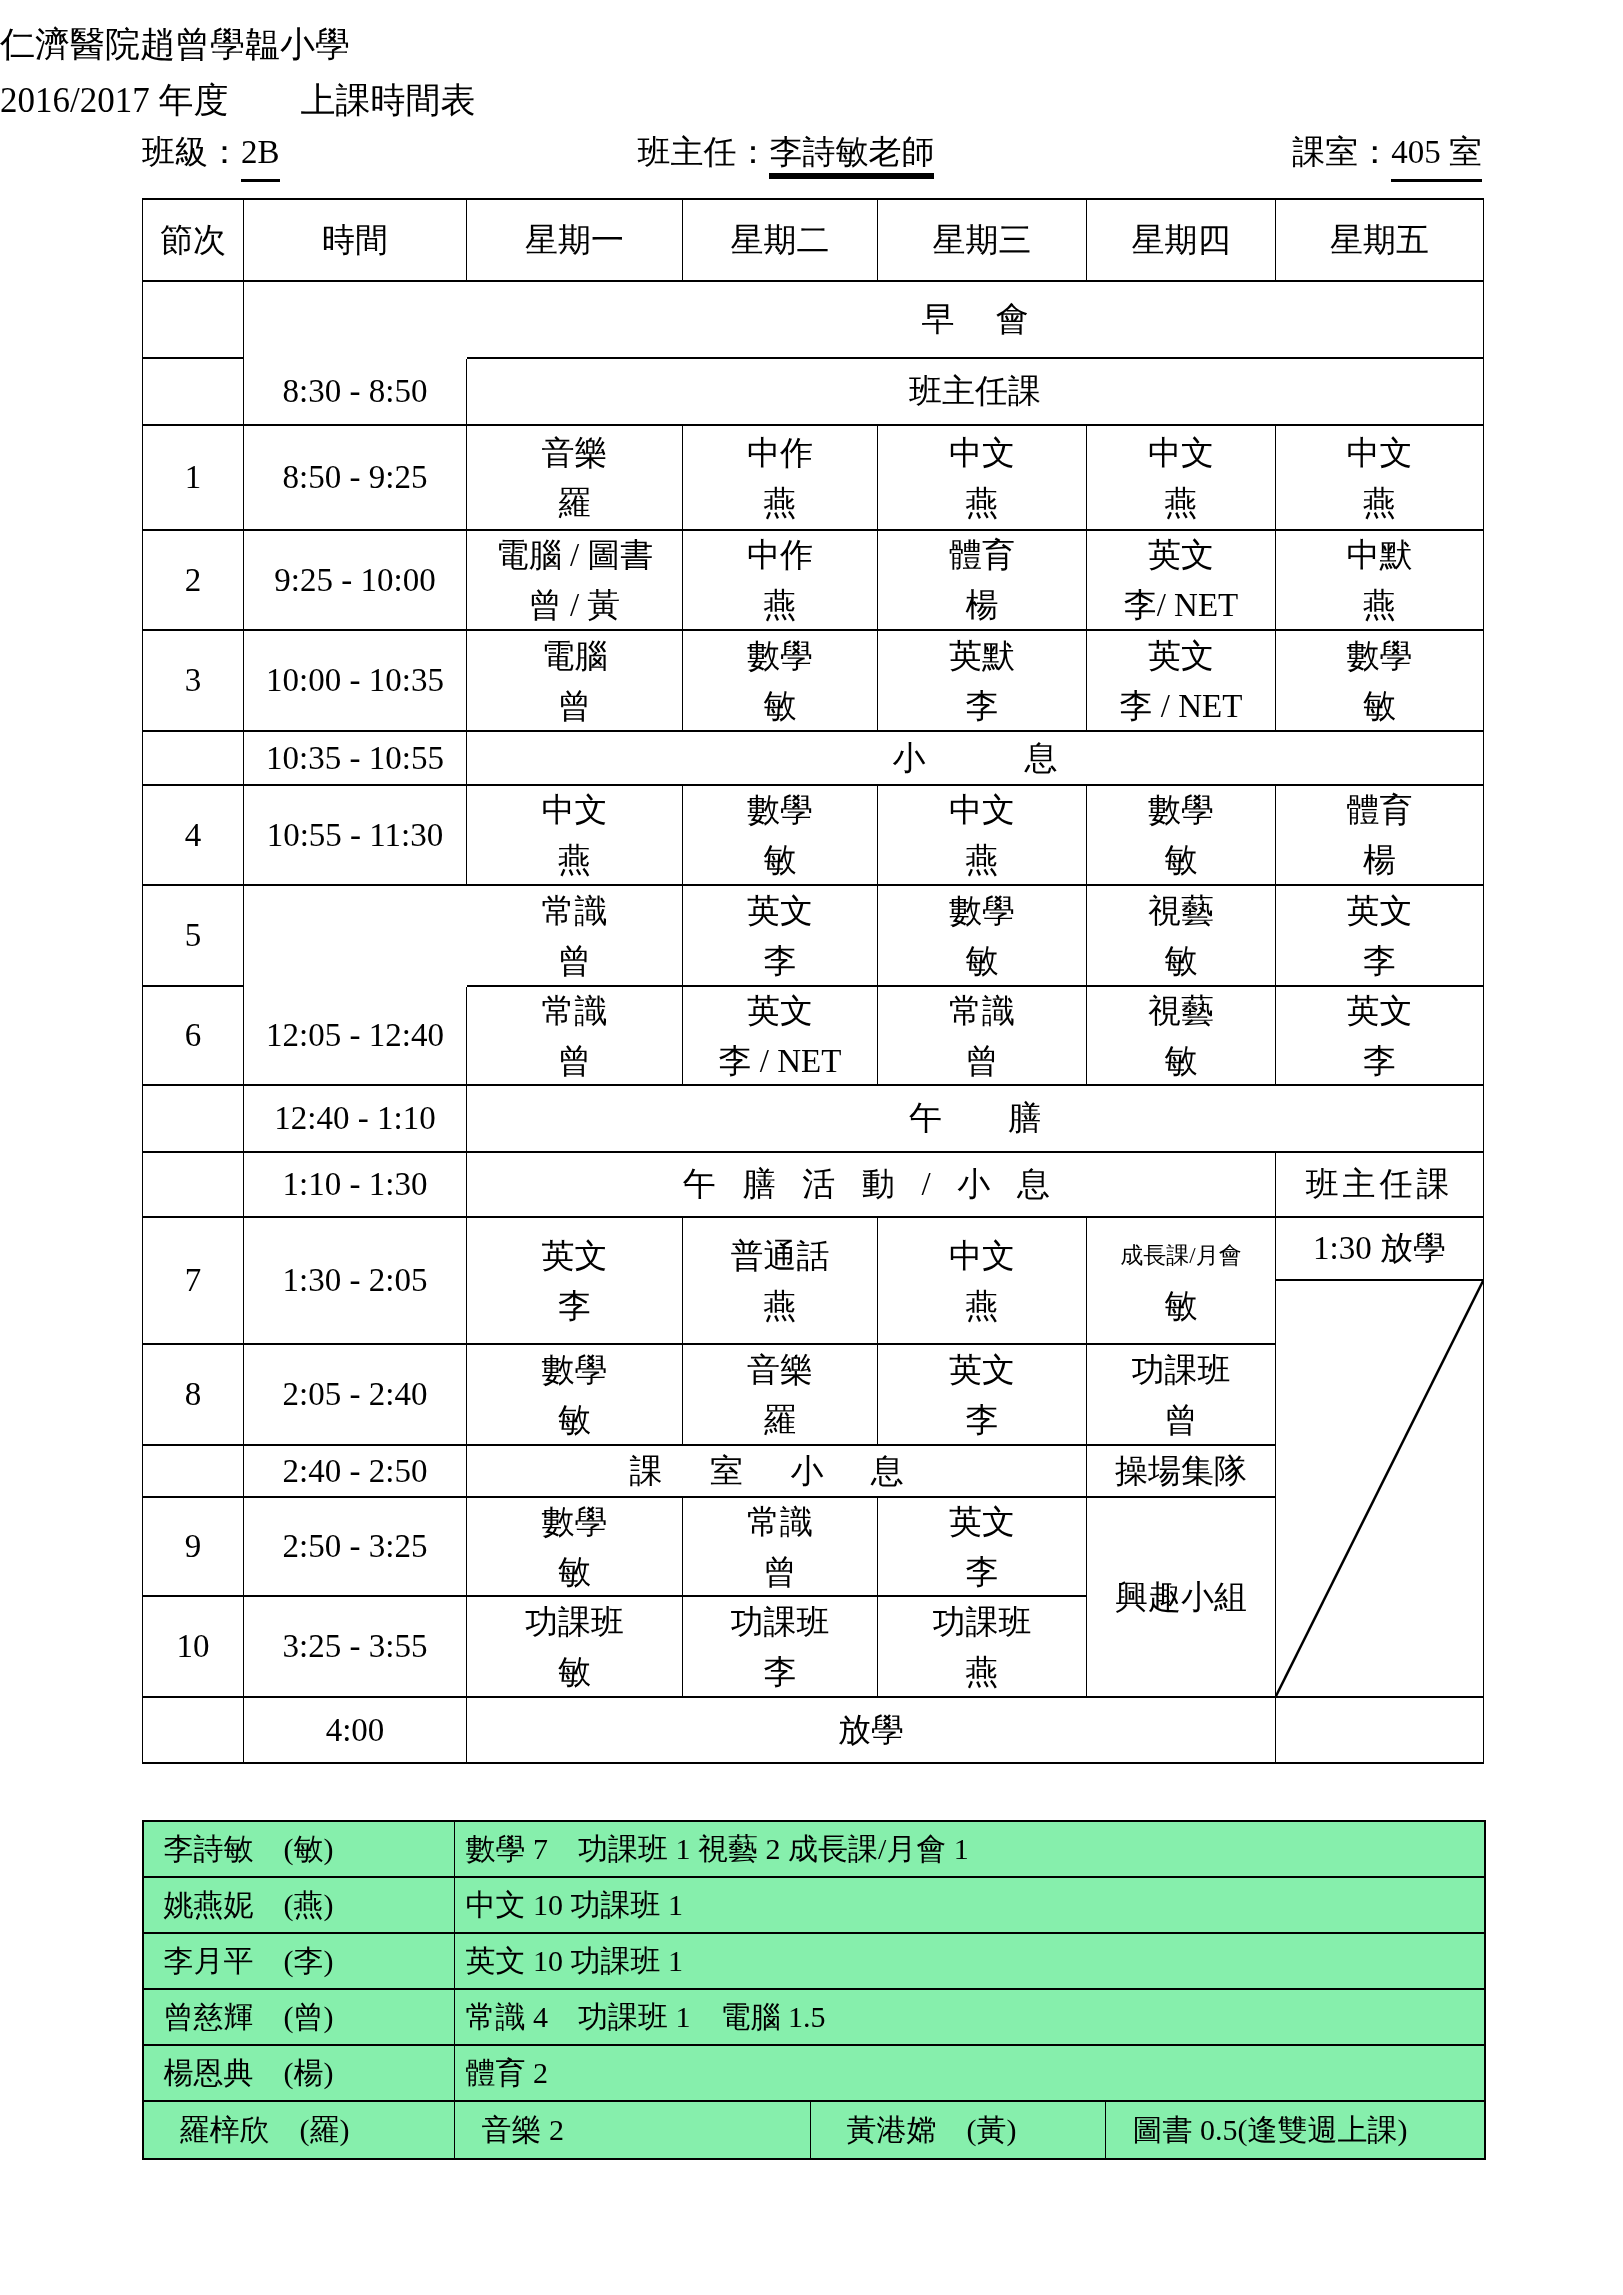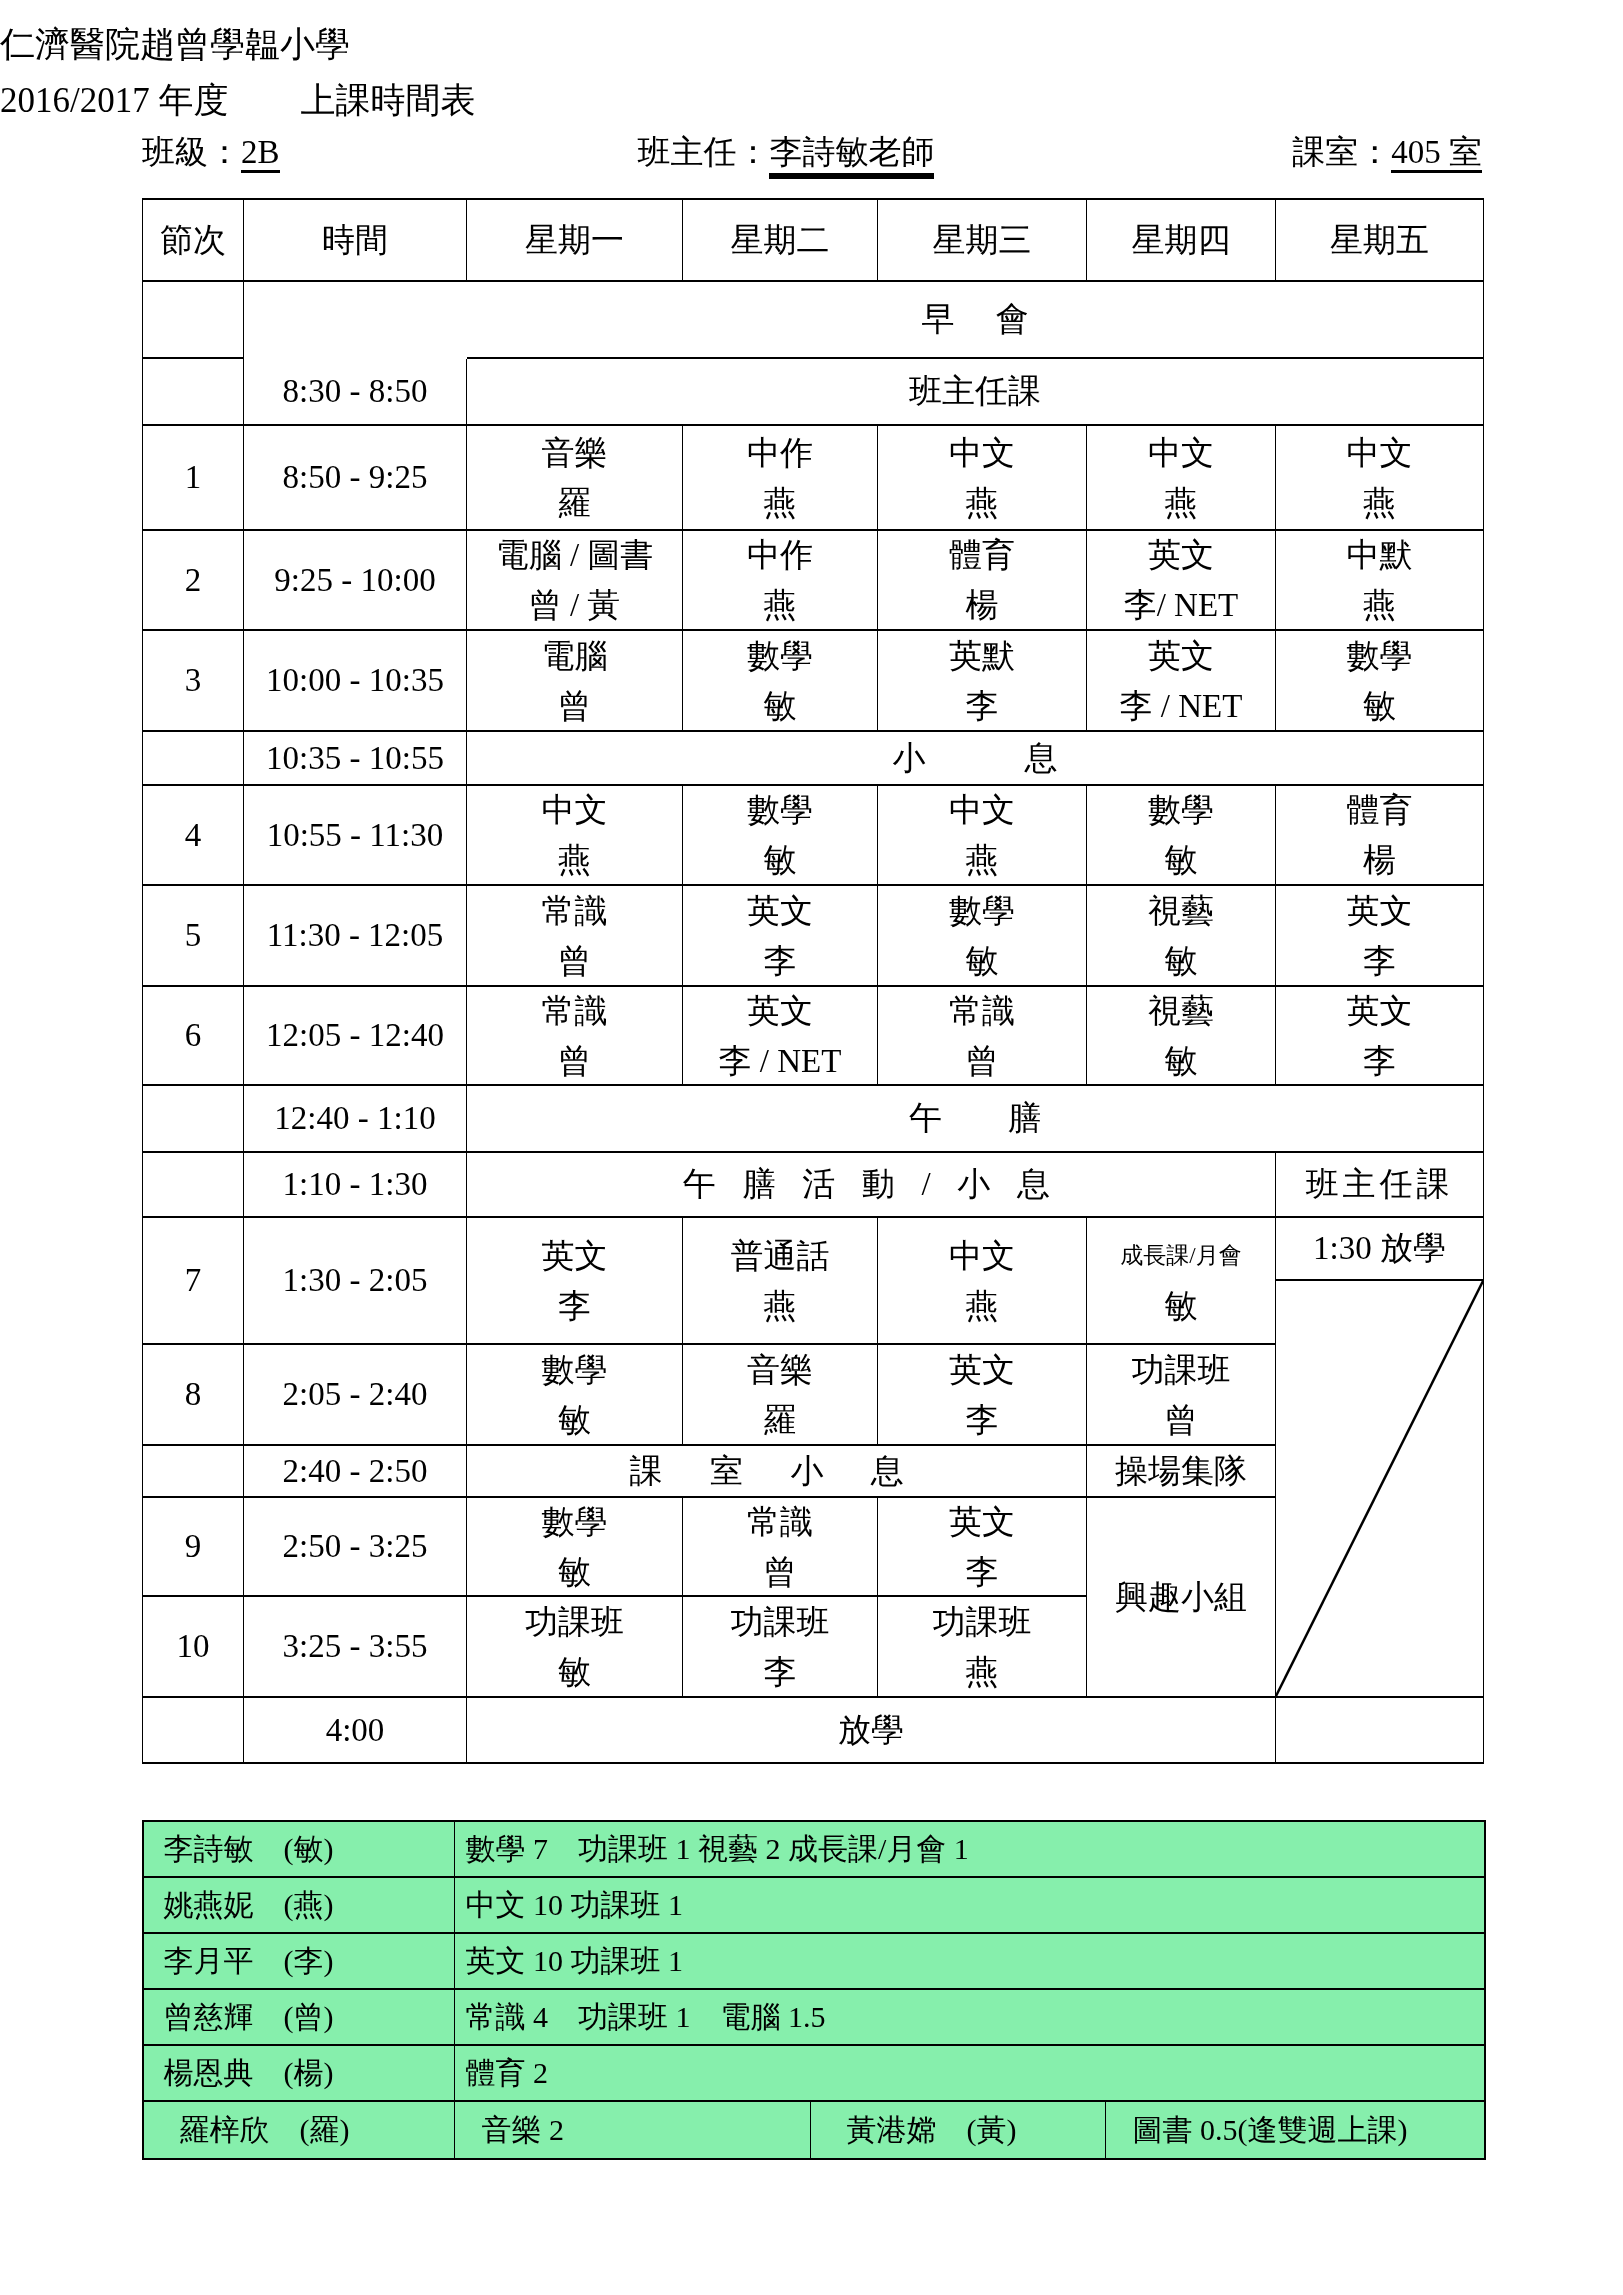--- a/index.html
+++ b/index.html
@@ -6,21 +6,21 @@
   html, body { width: 1623px; height: 2295px; background: #fff; }
   body { position: relative; font-family: "Liberation Serif", "DejaVu Serif", serif; color: #000; }
 
   .titleblock { position: absolute; top: 17px; left: 0; width: 1538px; text-align: left; }
   .title-line { font-size: 35px; line-height: 56px; white-space: nowrap; }
   .subtitle-gap { margin-left: 72px; }
 
   .inforow { position: absolute; top: 130px; left: 142px; width: 1340px;
              display: flex; justify-content: space-between; align-items: baseline;
              font-size: 33px; white-space: nowrap; }
-  .u-med   { border-bottom: 3.3px solid #000; padding-bottom: 0; }
+  .u-med   { border-bottom: 3.3px solid #000; padding-bottom: 9px; }
   .u-thick { border-bottom: 6.5px solid #000; padding-bottom: 3.3px; }
 
   .timetable { position: absolute; top: 198px; left: 142px; background: #fff;
     display: grid;
     grid-template-columns: 101px 223px 216px 195px 209px 189px 207px;
     grid-template-rows: 82px 77px 67px 105px 100px 101px 54px 100px 101px 99px 67px 65px 127px 101px 52px 99px 101px 64px;
     border-top: 2px solid #000; border-bottom: 2.6px solid #000;
     border-left: 1.3px solid #000; border-right: 1.3px solid #000; }
 
   .tc { border-right: 1.3px solid #000; border-bottom: 2.6px solid #000;
@@ -175,21 +175,20 @@
   <div class="tc sub" style="grid-area:8/6">
       <div>數學</div>
       <div>敏</div>
     </div>
   <div class="tc sub lastcol" style="grid-area:8/7">
       <div>體育</div>
       <div>楊</div>
     </div>
 
   <div class="tc" style="grid-area:9/1">5</div>
-  <div class="tc" style="grid-area:9/2">11:30 - 12:05</div>
   <div class="tc sub" style="grid-area:9/3">
       <div>常識</div>
       <div>曾</div>
     </div>
   <div class="tc sub" style="grid-area:9/4">
       <div>英文</div>
       <div>李</div>
     </div>
   <div class="tc sub" style="grid-area:9/5">
       <div>數學</div>

